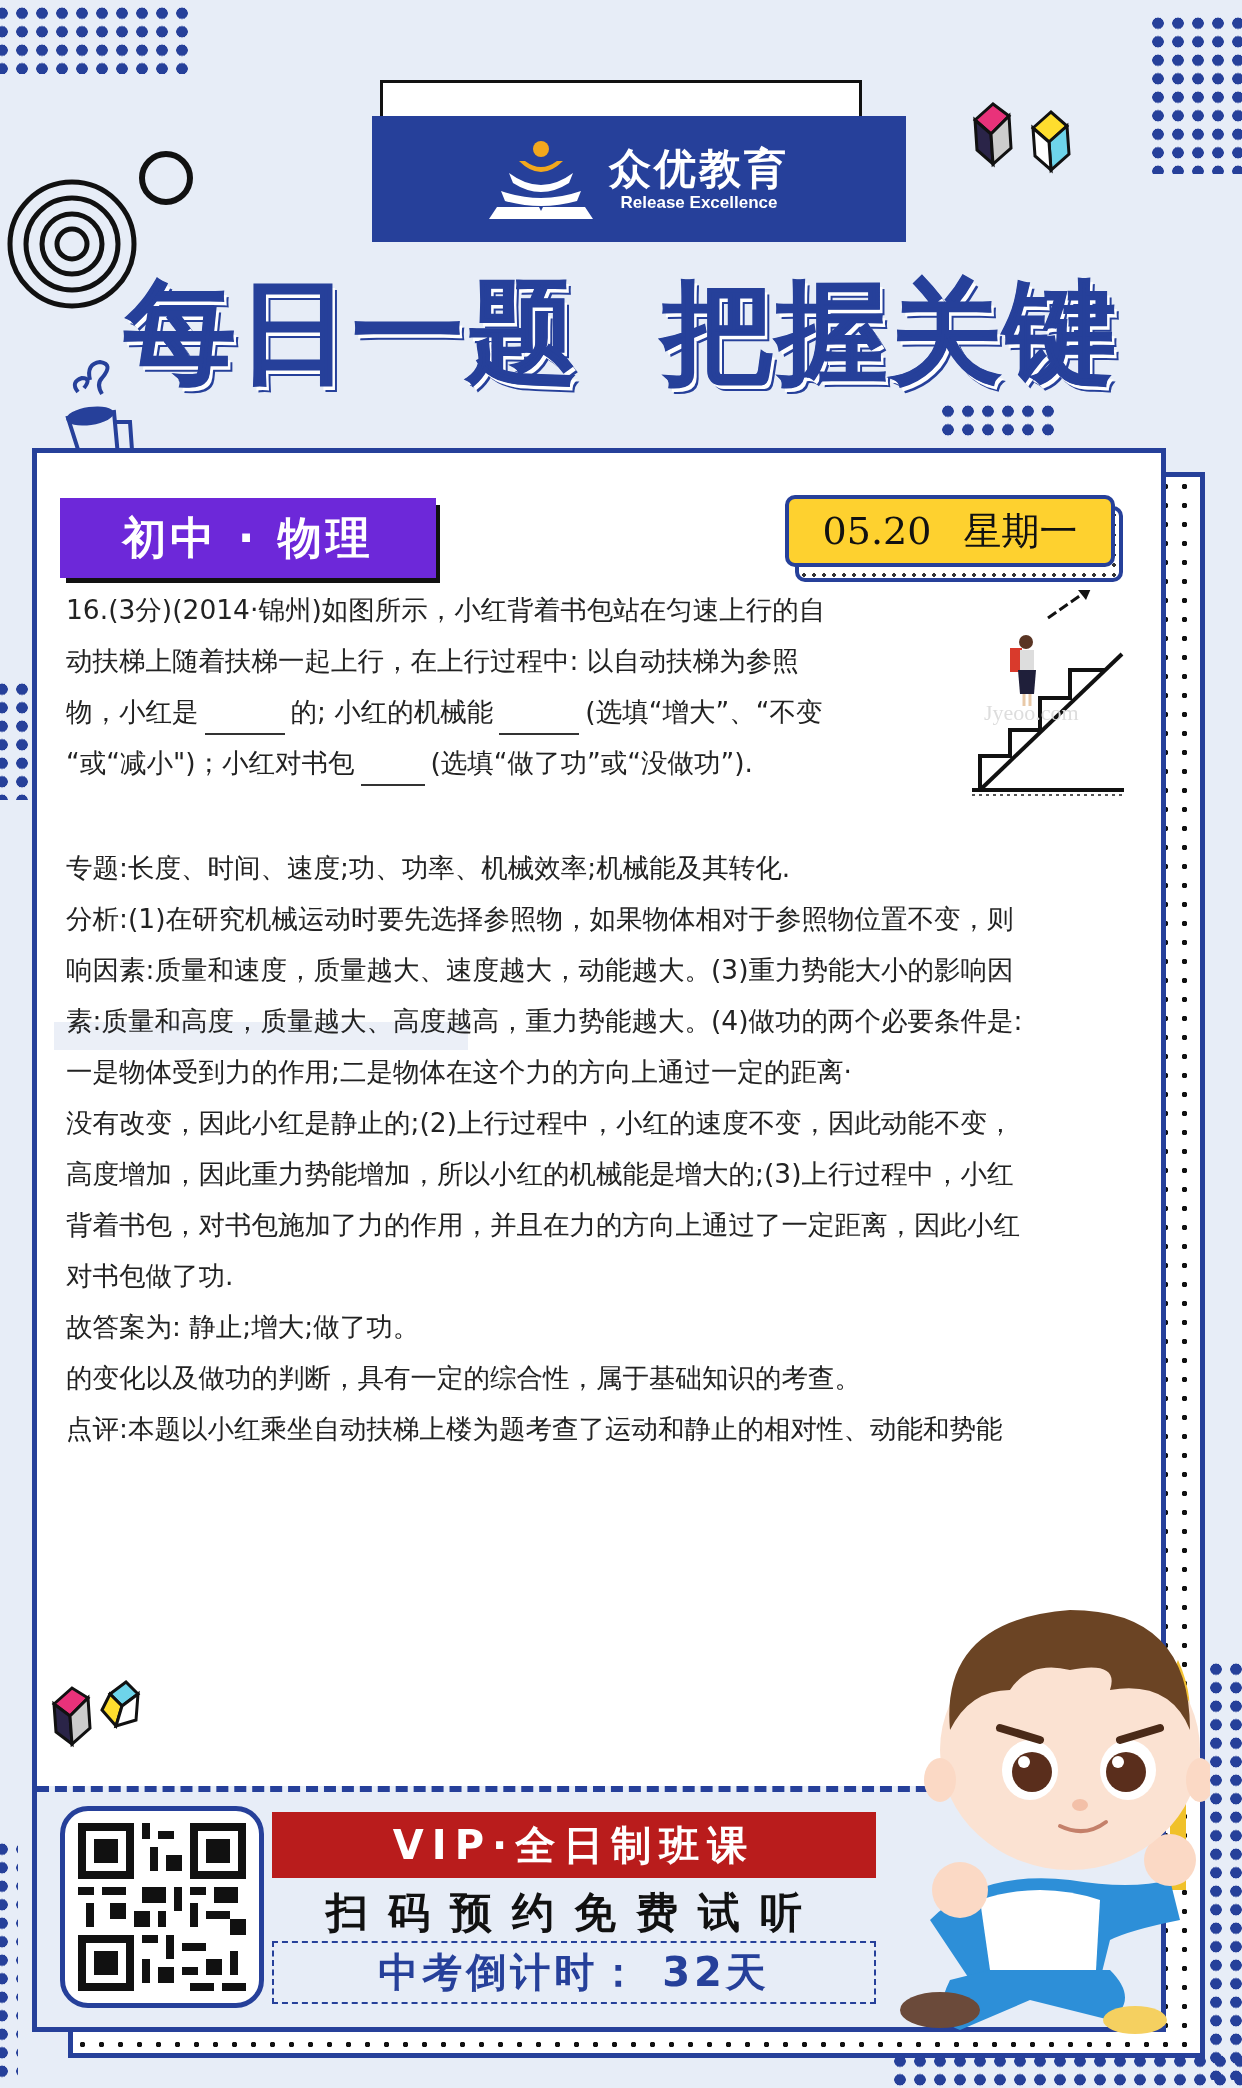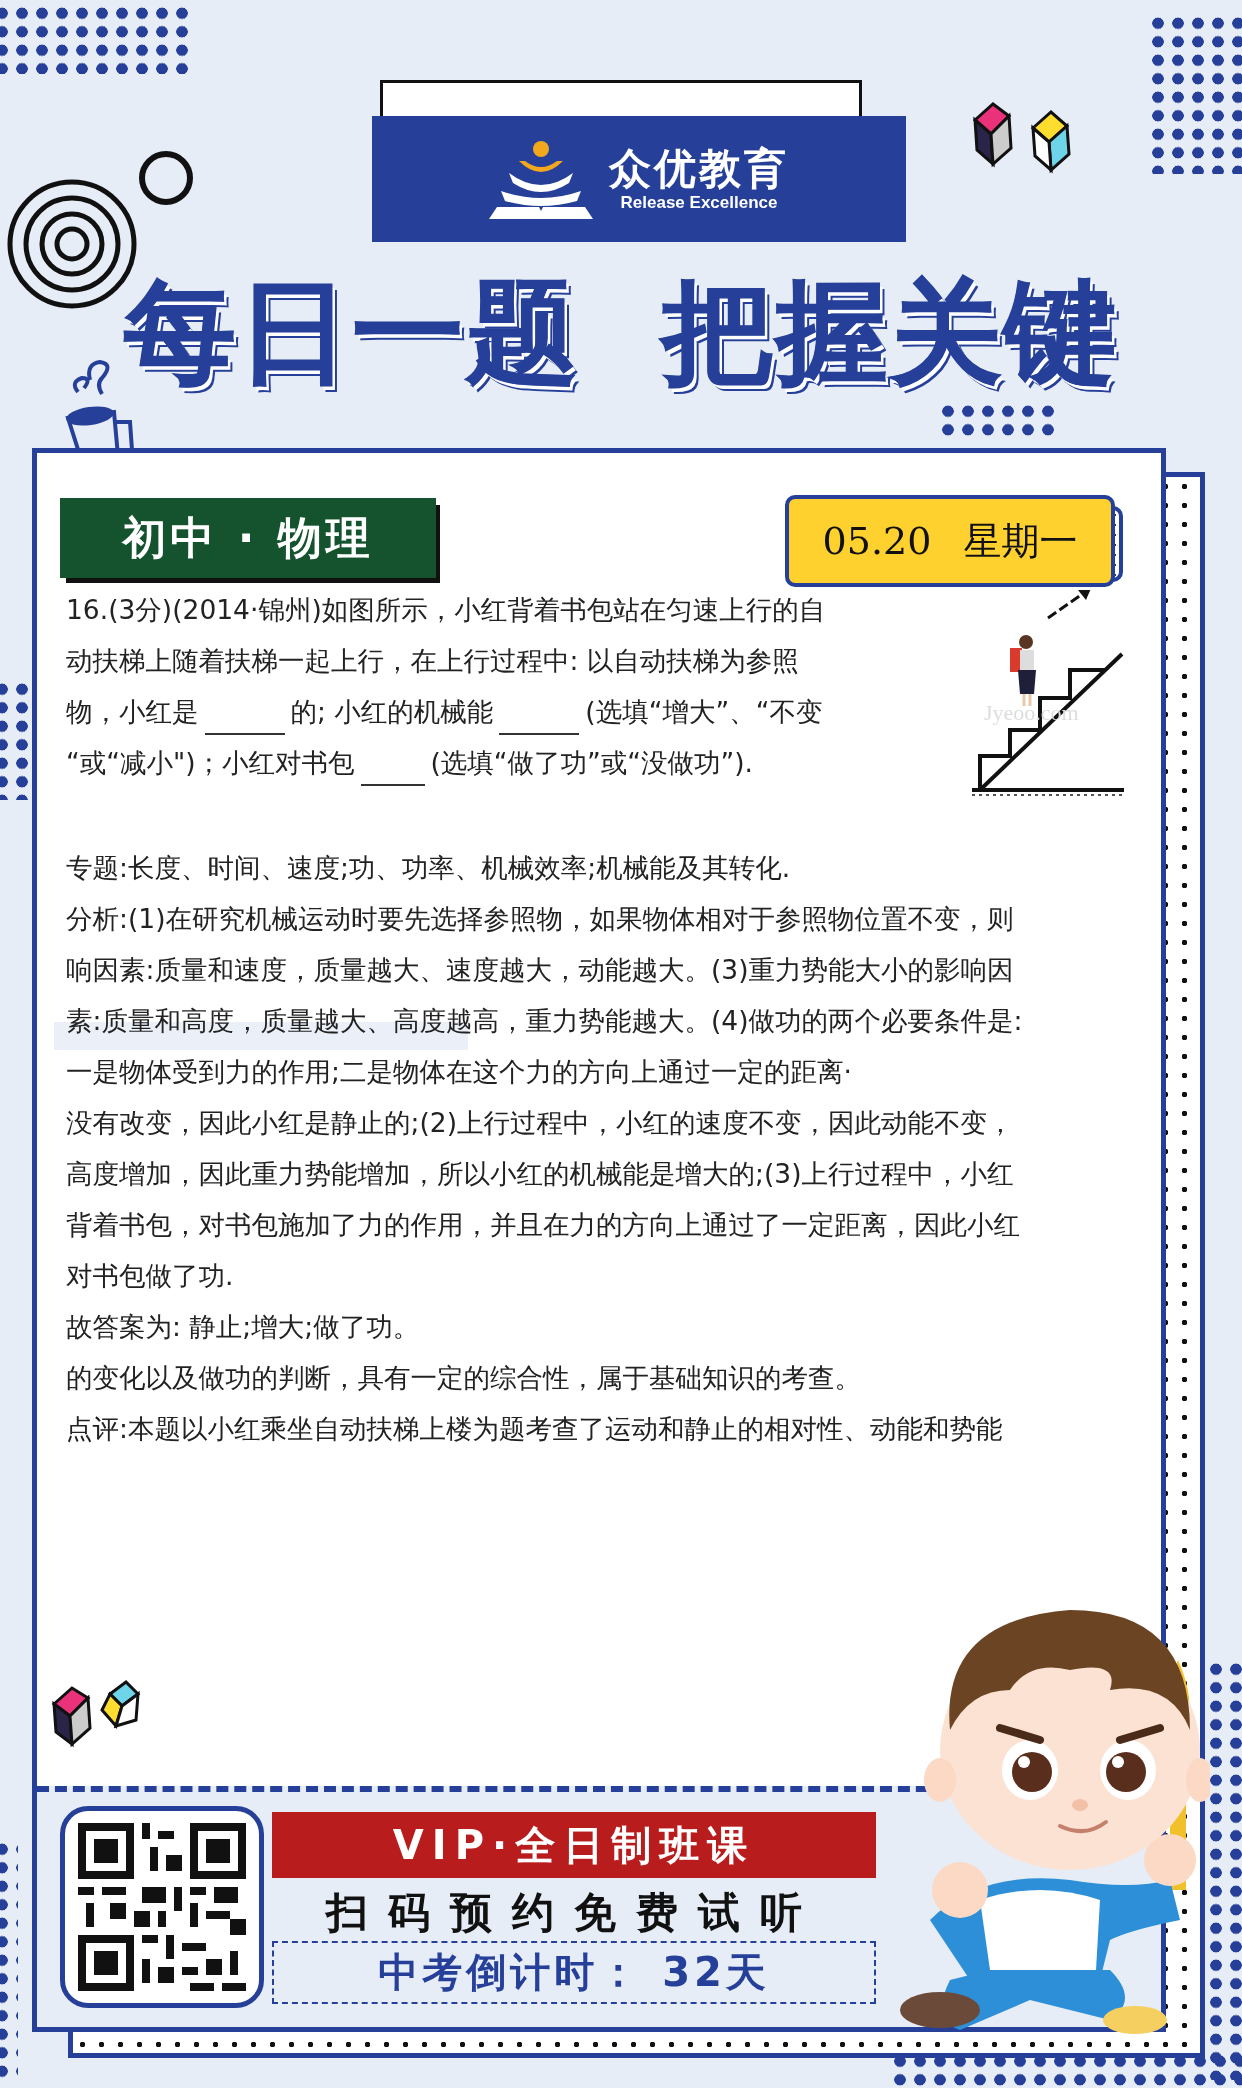--- a/index.html
+++ b/index.html
@@ -58,32 +58,32 @@
     left: 37px; top: 1786px; width: 1124px; height: 241px;
     background: #e7edf7;
     border-top: 6px dashed #26409a;
   }
 
   .subject-shadow {
     left: 66px; top: 505px; width: 374px; height: 78px; background: #111;
   }
   .subject {
     left: 60px; top: 498px; width: 376px; height: 80px;
-    background: #14532d; color: #fff;
+    background: #6d28d9; color: #fff;
     font-size: 44px; font-weight: bold;
     display: flex; align-items: center; justify-content: center; letter-spacing: 4px;
   }
   .date-shadow {
     left: 795px; top: 506px; width: 328px; height: 76px;
     border: 4px solid #26409a; border-radius: 10px; background: #fff;
     background-image: radial-gradient(circle, #333 1.6px, transparent 2px);
     background-size: 10px 10px;
   }
   .date {
-    left: 785px; top: 495px; width: 330px; height: 92px;
+    left: 785px; top: 495px; width: 330px; height: 72px;
     border: 4px solid #26409a; border-radius: 10px;
     background: #fed12f; color: #111;
     font-family: "DejaVu Serif", "Liberation Serif", serif;
     font-size: 38px;
     display: flex; align-items: center; justify-content: center; gap: 32px;
   }
 
   .body-text {
     left: 66px; width: 1080px; color: #222;
     font-size: 26.5px; line-height: 51px;

